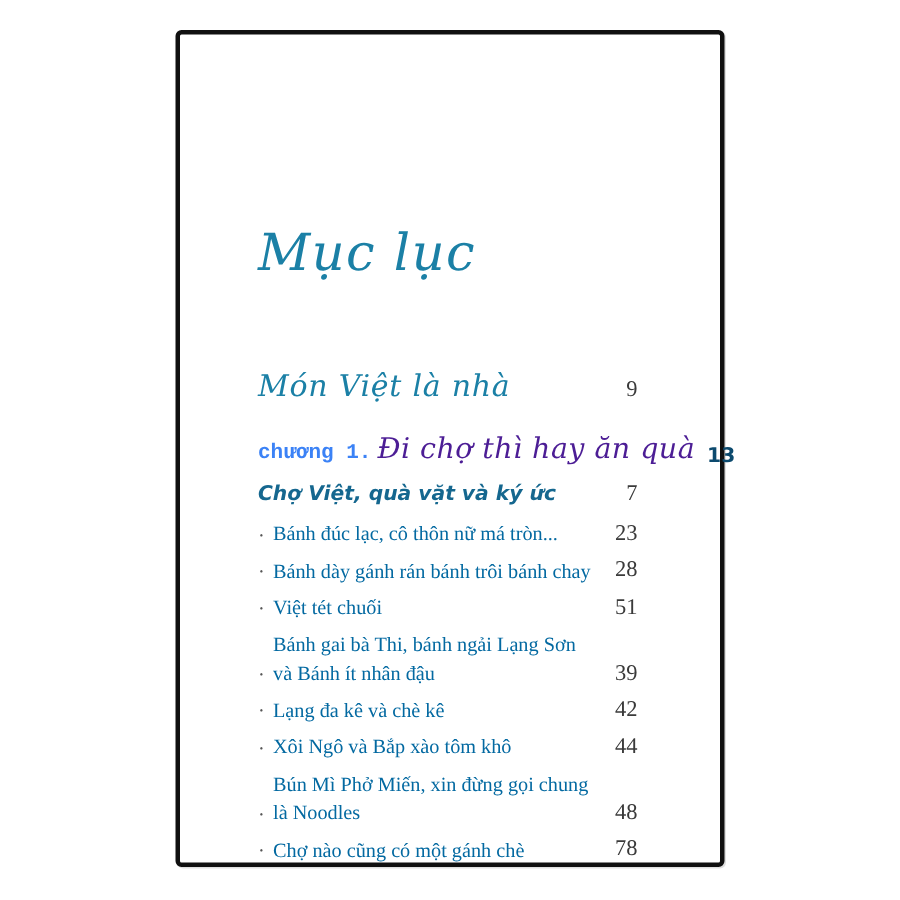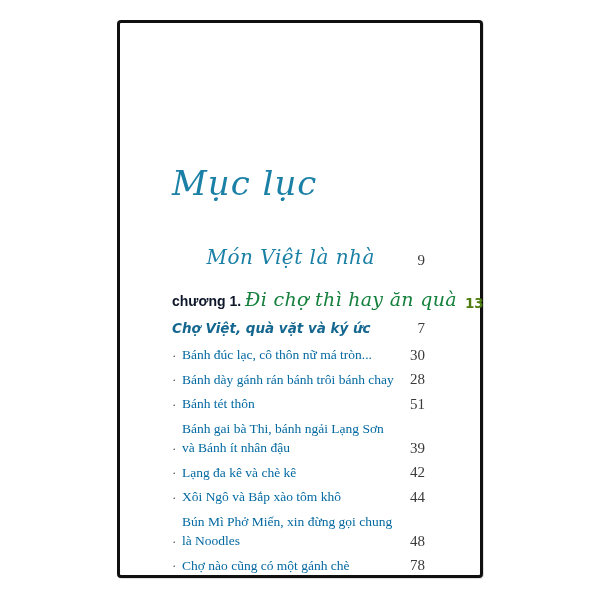--- a/index.html
+++ b/index.html
@@ -22,21 +22,21 @@
     width: 360px;
     height: 552px;
     background: #ffffff;
     border: 3px solid #101010;
     border-radius: 4px;
     box-shadow: 1px 1px 0 rgba(0,0,0,0.12);
   }
   .page-title {
     position: absolute;
     left: 52px;
-    top: 140px;
+    top: 126px;
     font-family: "DejaVu Serif", serif;
     font-style: italic;
     font-size: 34px;
     line-height: 40px;
     color: #1b80a6;
     letter-spacing: 1px;
     white-space: nowrap;
   }
   .toc {
     position: absolute;
@@ -61,45 +61,44 @@
   }
   .section-row { margin-bottom: 17px; }
   .section-title {
     font-family: "DejaVu Serif", serif;
     font-style: italic;
     font-size: 20px;
     line-height: 26px;
     color: #1b80a6;
     letter-spacing: 0.5px;
     white-space: nowrap;
-    text-align: center;
   }
   .chapter-row { margin-bottom: 6px; }
   .chapter-prefix {
-    font-family: Liberation Sans, sans-serif;
+    font-family: Liberation Mono, monospace;
     font-weight: 700;
     font-size: 14px;
-    color: #0f172a;
+    color: #3b82f6;
     line-height: 24px;
   }
   .chapter-title {
     font-family: "DejaVu Serif", serif;
     font-style: italic;
     font-size: 19px;
     line-height: 24px;
-    color: #15803d;
+    color: #4c1d95;
     letter-spacing: 0.3px;
     white-space: nowrap;
     margin-left: 4px;
   }
   .chapter-row .pagenum {
     font-family: "DejaVu Sans", sans-serif;
     font-weight: 700;
     font-size: 13.5px;
-    color: #4d7c0f;
+    color: #0c4a6e;
   }
   .subheading-row { margin-bottom: 7px; }
   .subheading-title {
     font-family: "DejaVu Sans", sans-serif;
     font-weight: 700;
     font-style: italic;
     font-size: 13.5px;
     line-height: 19px;
     color: #15678f;
     white-space: nowrap;
@@ -145,32 +144,32 @@
       </div>
 
       <div class="toc-row subheading-row">
         <span class="subheading-title grow">Chợ Việt, quà vặt và ký ức</span>
         <span class="pagenum">7</span>
       </div>
 
       <div class="toc-row toc-item">
         <span class="bullet">·</span>
         <span class="item-title">Bánh đúc lạc, cô thôn nữ má tròn...</span>
-        <span class="pagenum">30</span>
+        <span class="pagenum">23</span>
       </div>
 
       <div class="toc-row toc-item">
         <span class="bullet">·</span>
         <span class="item-title">Bánh dày gánh rán bánh trôi bánh chay</span>
         <span class="pagenum">28</span>
       </div>
 
       <div class="toc-row toc-item">
         <span class="bullet">·</span>
-        <span class="item-title">Bánh tét thôn</span>
+        <span class="item-title">Việt tét chuối</span>
         <span class="pagenum">51</span>
       </div>
 
       <div class="toc-row toc-item">
         <span class="bullet">·</span>
         <span class="item-title">Bánh gai bà Thi, bánh ngải Lạng Sơn
 và Bánh ít nhân đậu</span>
         <span class="pagenum">39</span>
       </div>
 

